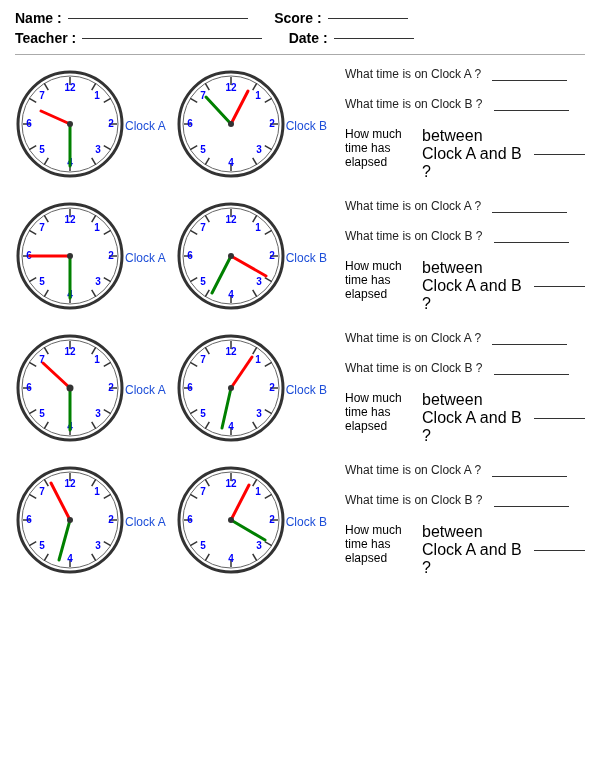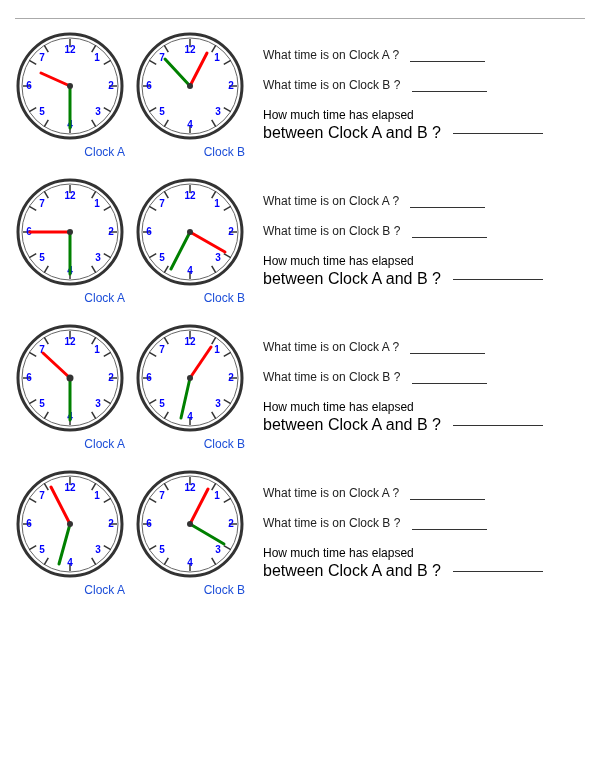--- a/index.html
+++ b/index.html
@@ -44,22 +44,21 @@
       align-items: center;
       margin-bottom: 18px;
       gap: 10px;
     }
     .clock-pair {
       display: flex;
       gap: 10px;
     }
     .clock-container {
       display: flex;
-      flex-direction: column;
-      align-items: flex-end;
+      align-items: center;
     }
     .clock-label {
       font-size: 12px;
       color: #1d4ed8;
       margin-top: 4px;
     }
     .questions {
       flex: 1;
       display: flex;
       flex-direction: column;
@@ -79,21 +78,21 @@
       width: 75px;
       min-width: 75px;
     }
     .answer-line-long {
       display: inline-block;
       border-bottom: 1px solid #333;
       width: 90px;
     }
     .elapsed-block {
       display: flex;
-      flex-direction: column;
+      flex-direction: row;
       gap: 2px;
     }
     .elapsed-row1 {
       font-size: 12px;
     }
     .elapsed-row2 {
       display: flex;
       align-items: center;
       gap: 4px;
       font-size: 16px;
@@ -102,20 +101,36 @@
     
     .clock-svg {
       display: block;
     }
   </style>
 </head>
 <body>
 
 <div class="worksheet">
 
+  <div class="header">
+    <div class="header-row">
+      <span class="header-label">Name :</span>
+      <span class="header-line"></span>
+      &nbsp;&nbsp;&nbsp;&nbsp;
+      <span class="header-label">Score :</span>
+      <span class="header-line" style="width:80px"></span>
+    </div>
+    <div class="header-row">
+      <span class="header-label">Teacher :</span>
+      <span class="header-line"></span>
+      &nbsp;&nbsp;&nbsp;&nbsp;
+      <span class="header-label">Date :</span>
+      <span class="header-line" style="width:80px"></span>
+    </div>
+  </div>
 
   <hr class="divider">
 
   <div class="row">
     <div class="clock-pair">
       <div class="clock-container">
         <svg class="clock-svg" width="110" height="110" viewBox="0 0 110 110">
 
           <circle cx="55" cy="55" r="52" fill="white" stroke="#333" stroke-width="3"></circle>
           <circle cx="55" cy="55" r="48" fill="white" stroke="#666" stroke-width="1"></circle>

